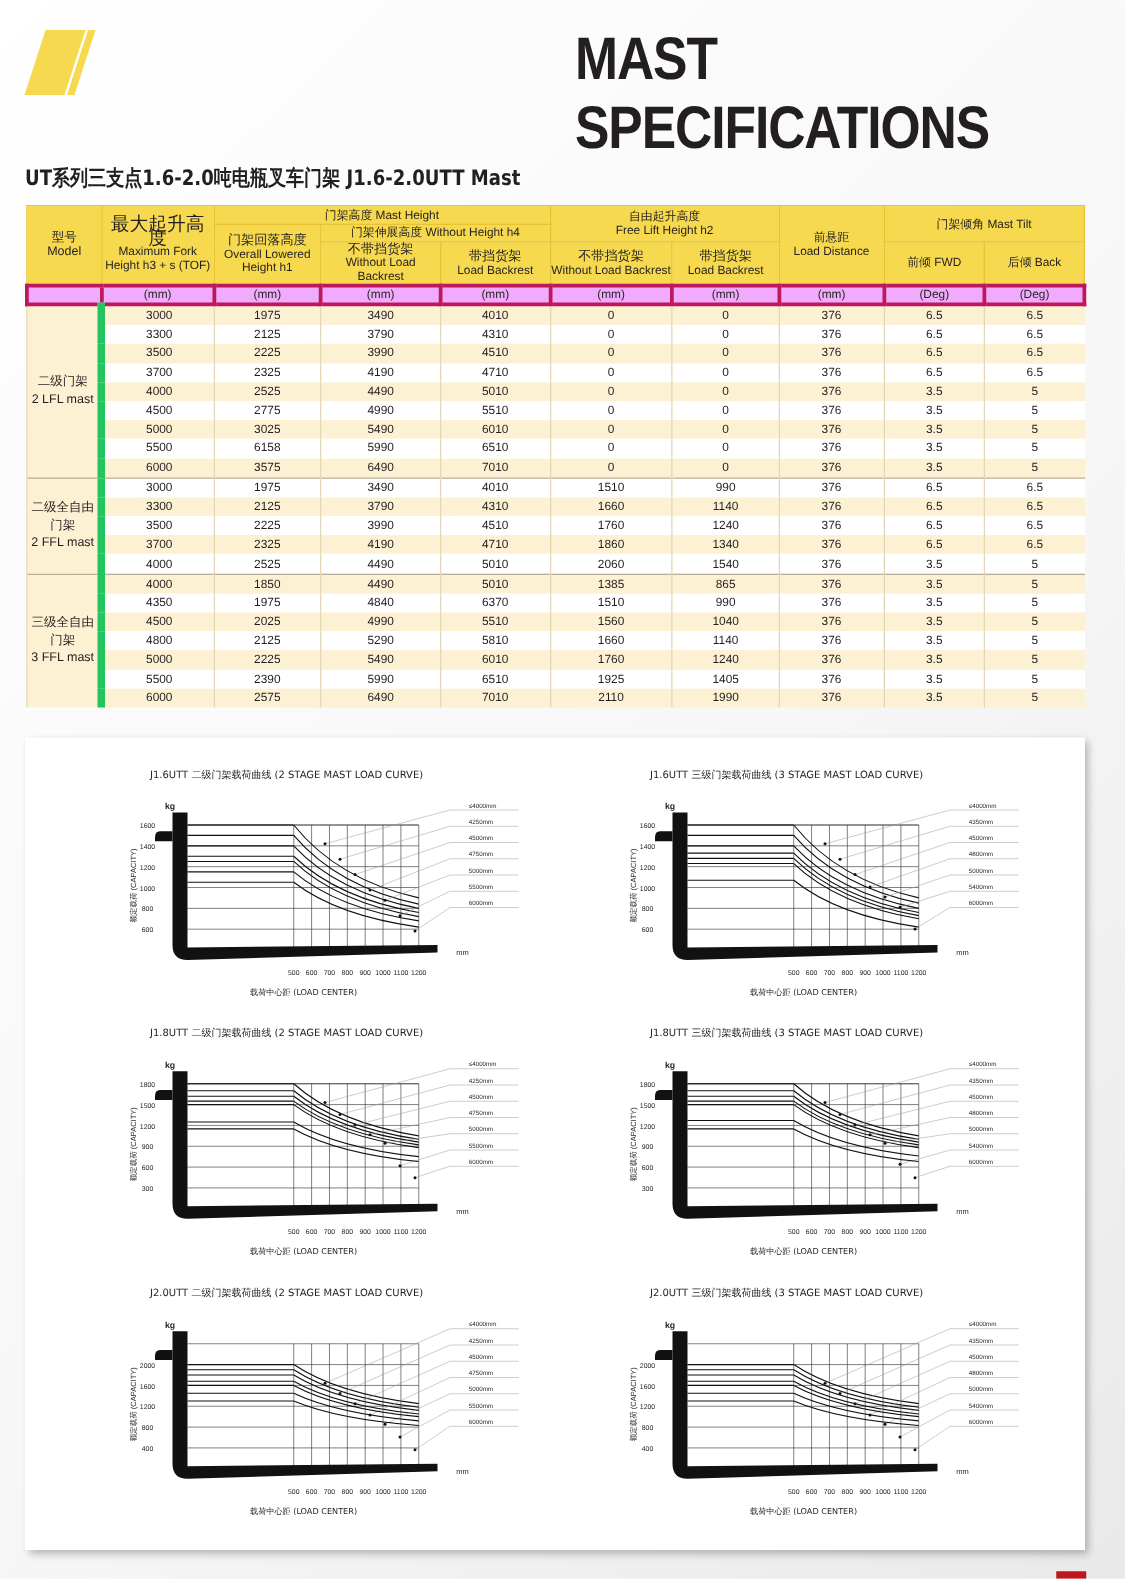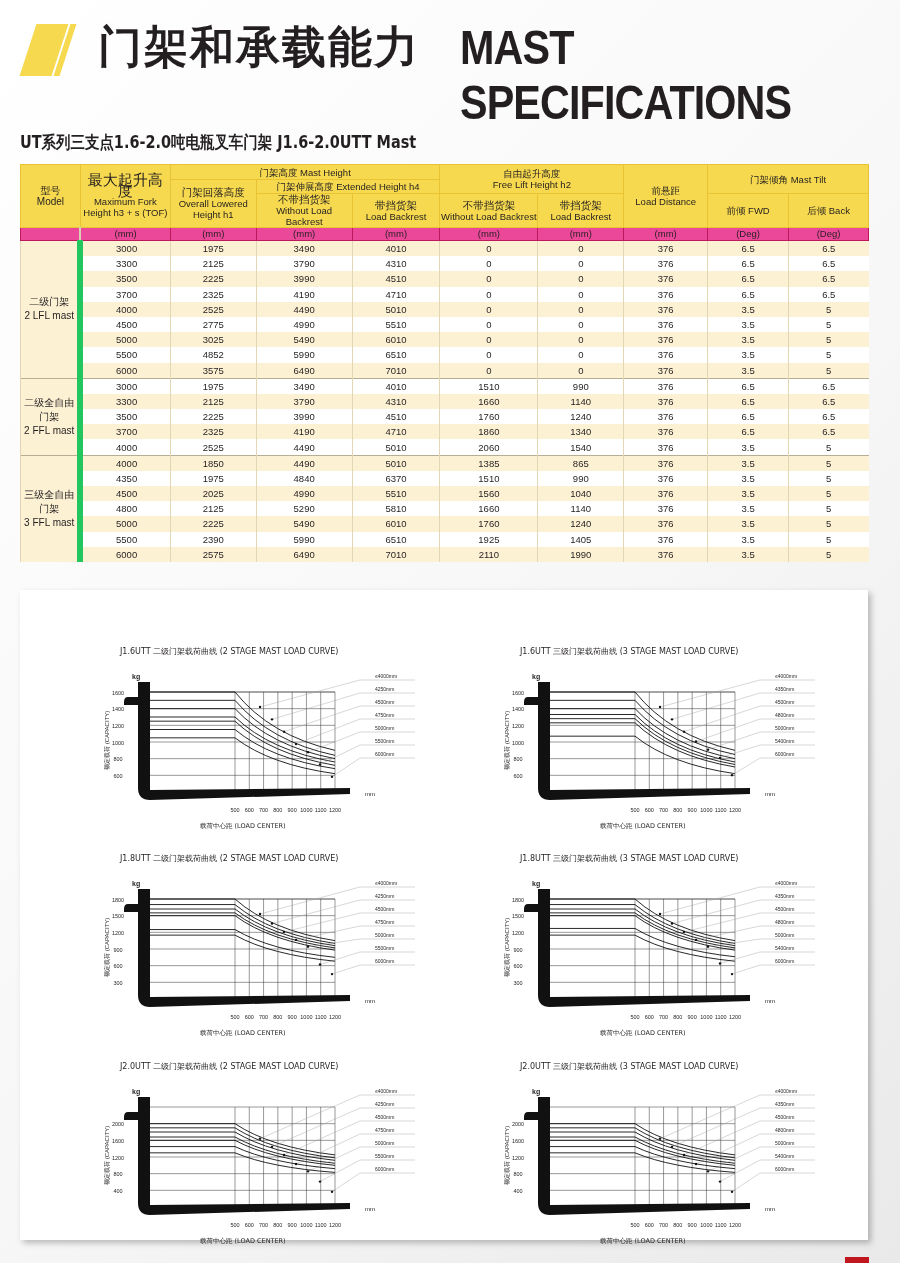--- a/index.html
+++ b/index.html
@@ -18,35 +18,34 @@
     font-family:"DejaVu Sans",sans-serif;transform:scaleX(0.85);transform-origin:left;}
   table.spec{position:absolute;left:20px;top:164px;width:849px;border-collapse:collapse;
     font-family:"Liberation Sans",sans-serif;font-size:9.5px;text-align:center;}
   table.spec th{background:#f6d94e;font-weight:normal;color:#231f20;border:1px solid #e8c435;
     padding:0;line-height:11px;}
   table.spec th.big{font-size:10px;}
   table.spec td{padding:0;height:15.2px;line-height:15px;border-left:1px solid #e2d6b4;}
   table.spec td.model{background:#fdf1d4;border-right:6px solid #22c55e;line-height:14px;font-size:10px;}
   table.spec tr.odd td.v{background:#fdf1d4;}
   table.spec tr.even td.v{background:#ffffff;}
-  table.spec tr.unit td{background:#ec4899;border:1px solid #be185d;height:12px;line-height:12px;}
+  table.spec tr.unit td{background:#f0abfc;border:3px solid #be185d;height:12px;line-height:12px;}
   table.spec tr.grpstart td{border-top:1.5px solid #b8ad95;}
   .panel{position:absolute;left:20px;top:590px;width:848px;height:650px;background:#fff;
     box-shadow:3px 3px 6px rgba(0,0,0,0.25);}
-  .chart{position:absolute;width:330px;height:200px;margin-top:32px;}
+  .chart{position:absolute;width:330px;height:200px;}
   .chart svg{position:absolute;left:0;top:0;}
   .redmark{position:absolute;left:845px;top:1257px;width:24px;height:6px;background:#c0161d;}
 </style>
 </head>
 <body>
 
 <div class="hdr">
   <div class="slash a"></div>
   <div class="slash b"></div>
-  <div class="title-cn">门架和承载能力</div>
   <div class="title-en">MAST SPECIFICATIONS</div>
 </div>
 
 <div class="subtitle">UT系列三支点1.6-2.0吨电瓶叉车门架   J1.6-2.0UTT Mast</div>
 
 <table class="spec">
   <colgroup>
     <col style="width:60px">
       <col style="width:90px">
       <col style="width:86px">
@@ -79,21 +78,21 @@
           <div>Load Distance</div>
         </th>
       <th colspan="2" rowspan="2">门架倾角 Mast Tilt</th>
     </tr>
     <tr style="height:14px">
       <th rowspan="2">
         <div style="font-size:10.5px">门架回落高度</div>
         <div>Overall Lowered</div>
         <div>Height h1</div>
         </th>
-      <th colspan="2">门架伸展高度  Extended Height h4</th>
+      <th colspan="2">门架伸展高度  Without Height h4</th>
     </tr>
     <tr style="height:28px">
       <th>
         <div style="font-size:10.5px">不带挡货架</div>
           <div>Without Load Backrest</div>
         </th>
       <th>
         <div style="font-size:10.5px">带挡货架</div>
           <div>Load Backrest</div>
         </th>
@@ -198,21 +197,21 @@
         <td class="v">5490</td>
         <td class="v">6010</td>
         <td class="v">0</td>
         <td class="v">0</td>
         <td class="v">376</td>
         <td class="v">3.5</td>
         <td class="v">5</td>
       </tr>
       <tr class="even">
         <td class="v">5500</td>
-        <td class="v">4852</td>
+        <td class="v">6158</td>
         <td class="v">5990</td>
         <td class="v">6510</td>
         <td class="v">0</td>
         <td class="v">0</td>
         <td class="v">376</td>
         <td class="v">3.5</td>
         <td class="v">5</td>
       </tr>
       <tr class="odd">
         <td class="v">6000</td>

